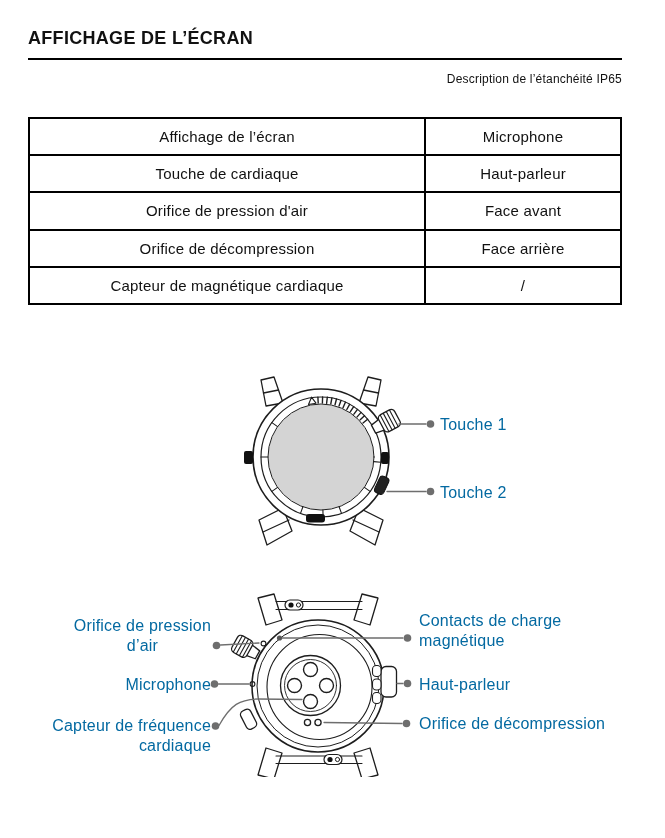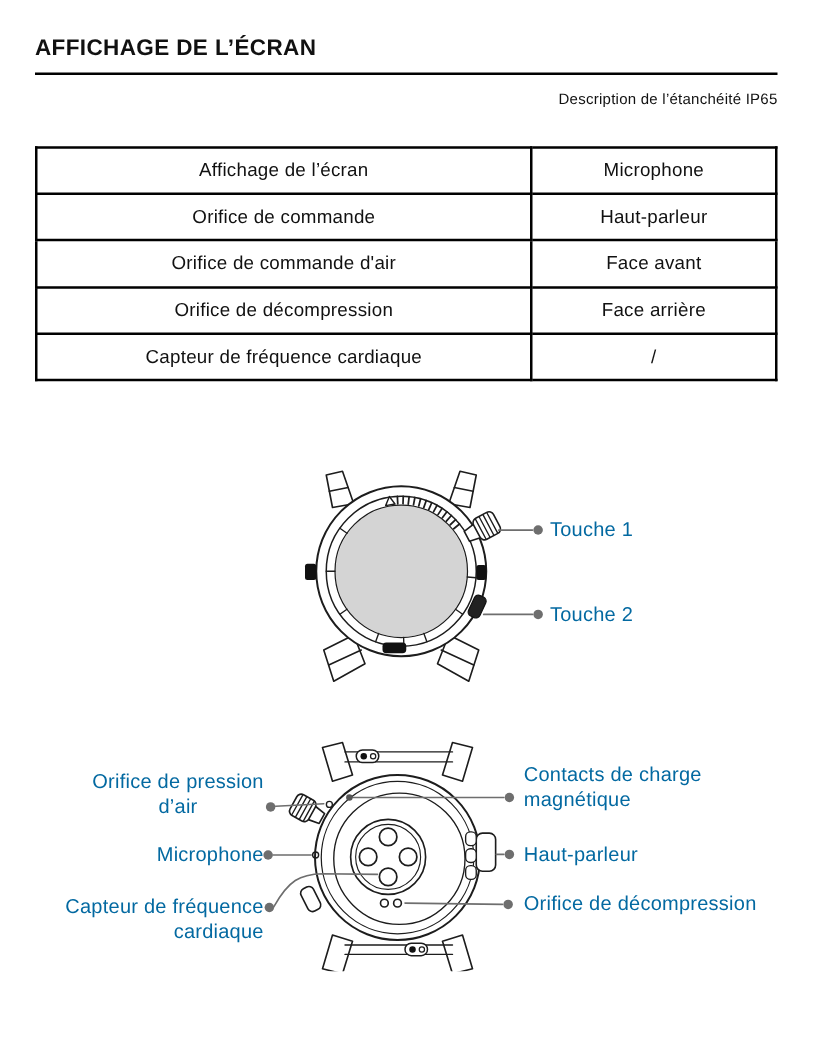--- a/index.html
+++ b/index.html
@@ -39,33 +39,33 @@
     <colgroup>
         <col style="width:66.9%">
         <col style="width:33.1%">
       </colgroup>
     <tbody>
       <tr>
         <td>Affichage de l’écran</td>
         <td>Microphone</td>
       </tr>
       <tr>
-        <td>Orifice de commande</td>
+        <td>Touche de cardiaque</td>
         <td>Haut-parleur</td>
       </tr>
       <tr>
-        <td>Orifice de commande d'air</td>
+        <td>Orifice de pression d'air</td>
         <td>Face avant</td>
       </tr>
       <tr>
         <td>Orifice de décompression</td>
         <td>Face arrière</td>
       </tr>
       <tr>
-        <td>Capteur de fréquence cardiaque</td>
+        <td>Capteur de magnétique cardiaque</td>
         <td>/</td>
       </tr>
     </tbody>
   </table>
 
   <svg class="diagram svg-front" width="200" height="180" viewBox="240 370 200 180" stroke="#1d1d1d" fill="none" stroke-linecap="round" stroke-linejoin="round">
 
     <g stroke-width="1.3" fill="#fff">
       <path d="M266,406 L261,380 L274,377 L283,403 Z"></path>
       <path d="M263.5,393 L278.5,390"></path>

